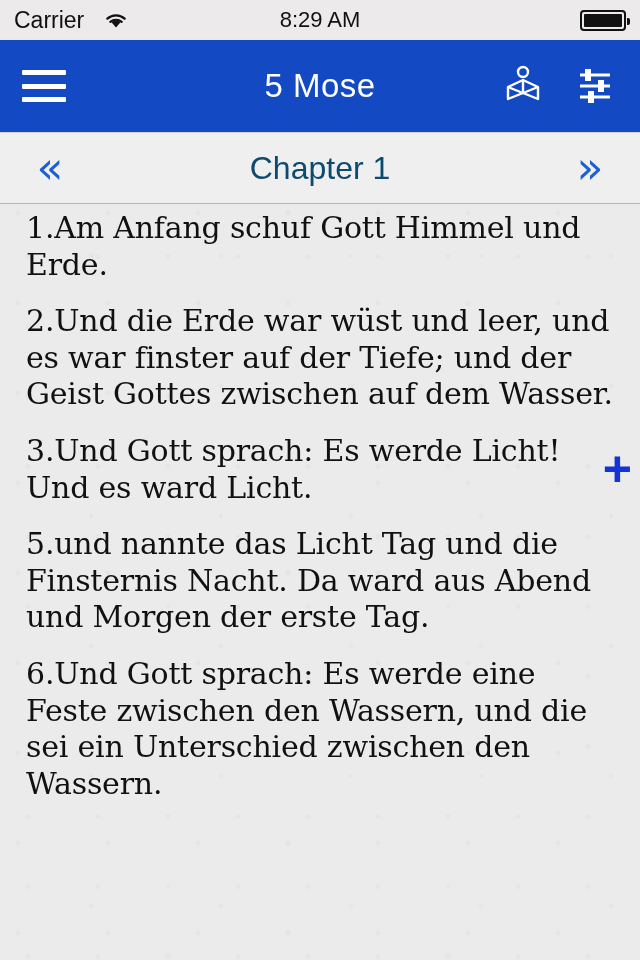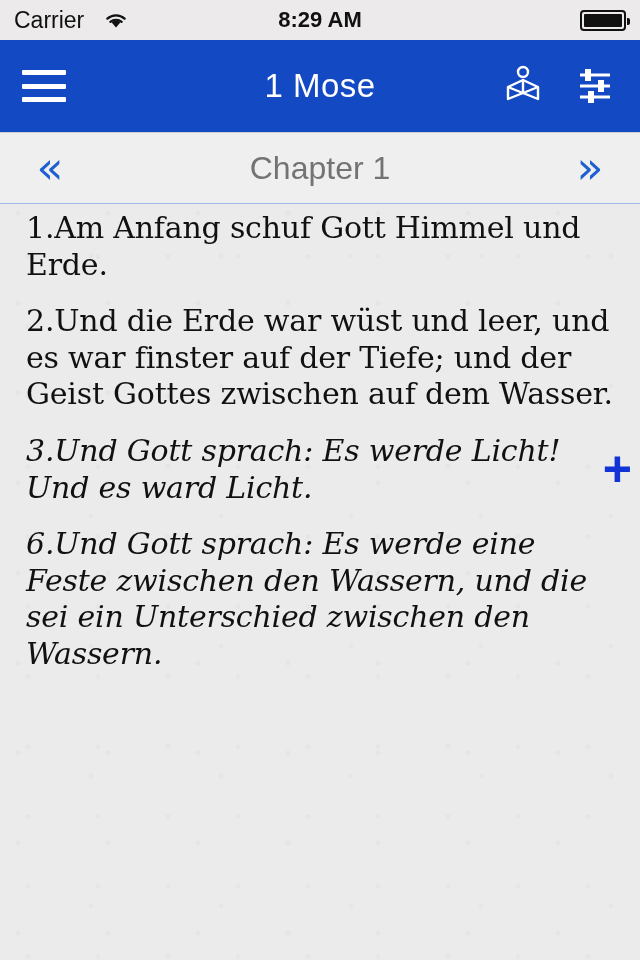--- a/index.html
+++ b/index.html
@@ -38,21 +38,21 @@
     display: inline-block;
     width: 24px;
     height: 18px;
   }
   .status-time {
     position: absolute;
     left: 0;
     right: 0;
     text-align: center;
     font-size: 22px;
-    font-weight: bold;
+    font-weight: normal;
     color: #111;
     pointer-events: none;
   }
   .status-right {
     margin-left: auto;
     display: flex;
     align-items: center;
   }
   .battery {
     width: 46px;
@@ -146,21 +146,21 @@
     line-height: 1;
     font-family: "DejaVu Sans", sans-serif;
     cursor: pointer;
     width: 60px;
     text-align: center;
   }
   .chapter-label {
     position: absolute;
     left: 0; right: 0;
     text-align: center;
-    color: #737373;
+    color: #0c4a6e;
     font-size: 32px;
     font-family: "Liberation Sans", sans-serif;
     pointer-events: none;
   }
 
   
   .content {
     position: relative;
     height: 756px;
     background:
@@ -176,21 +176,20 @@
   .verse {
     font-family: "DejaVu Serif", "Liberation Serif", serif;
     font-size: 30px;
     line-height: 1.22;
     color: #111111;
     margin: 0 0 20px 0;
     letter-spacing: -0.2px;
   }
   .verse.gap {
     margin-top: 10px;
-    font-style: italic;
   }
   .plus-button {
     position: absolute;
     right: 8px;
     top: 240px;
     color: #1233d6;
     font-size: 50px;
     font-weight: bold;
     font-family: "Liberation Sans", sans-serif;
     line-height: 1;
@@ -218,21 +217,21 @@
     </div>
   </div>
 </div>
 
 <div class="nav-bar">
   <div class="hamburger">
     <span></span>
     <span></span>
     <span></span>
   </div>
-  <div class="nav-title">1 Mose</div>
+  <div class="nav-title">5 Mose</div>
   <div class="nav-right">
     <span class="nav-icon">
       <svg width="46" height="46" viewBox="0 0 46 46">
         <circle cx="23" cy="9" r="5" stroke="#fff" stroke-width="2.4" fill="none"></circle>
         <path d="M23 17 L8 24 L8 36 L23 30 L38 36 L38 24 Z" stroke="#fff" stroke-width="2.4" fill="none" stroke-linejoin="round"></path>
         <path d="M23 30 L23 17" stroke="#fff" stroke-width="2.4" fill="none"></path>
         <path d="M8 24 L23 30 L38 24" stroke="#fff" stroke-width="2.2" fill="none"></path>
       </svg>
     </span>
     <span class="nav-icon">
@@ -252,16 +251,17 @@
   <div class="chev">«</div>
   <div class="chapter-label">Chapter 1</div>
   <div class="chev">»</div>
 </div>
 
 <div class="content">
   <div id="verse-list">
       <p class="verse"><span>1.</span><span>Am Anfang schuf Gott Himmel und Erde.</span></p>
       <p class="verse"><span>2.</span><span>Und die Erde war wüst und leer, und es war finster auf der Tiefe; und der Geist Gottes zwischen auf dem Wasser.</span></p>
       <p class="verse gap"><span>3.</span><span>Und Gott sprach: Es werde Licht! Und es ward Licht.</span></p>
+      <p class="verse gap"><span>5.</span><span>und nannte das Licht Tag und die Finsternis Nacht. Da ward aus Abend und Morgen der erste Tag.</span></p>
       <p class="verse gap"><span>6.</span><span>Und Gott sprach: Es werde eine Feste zwischen den Wassern, und die sei ein Unterschied zwischen den Wassern.</span></p>
     </div>
   <div class="plus-button">+</div>
 </div>
 
 </body></html>

